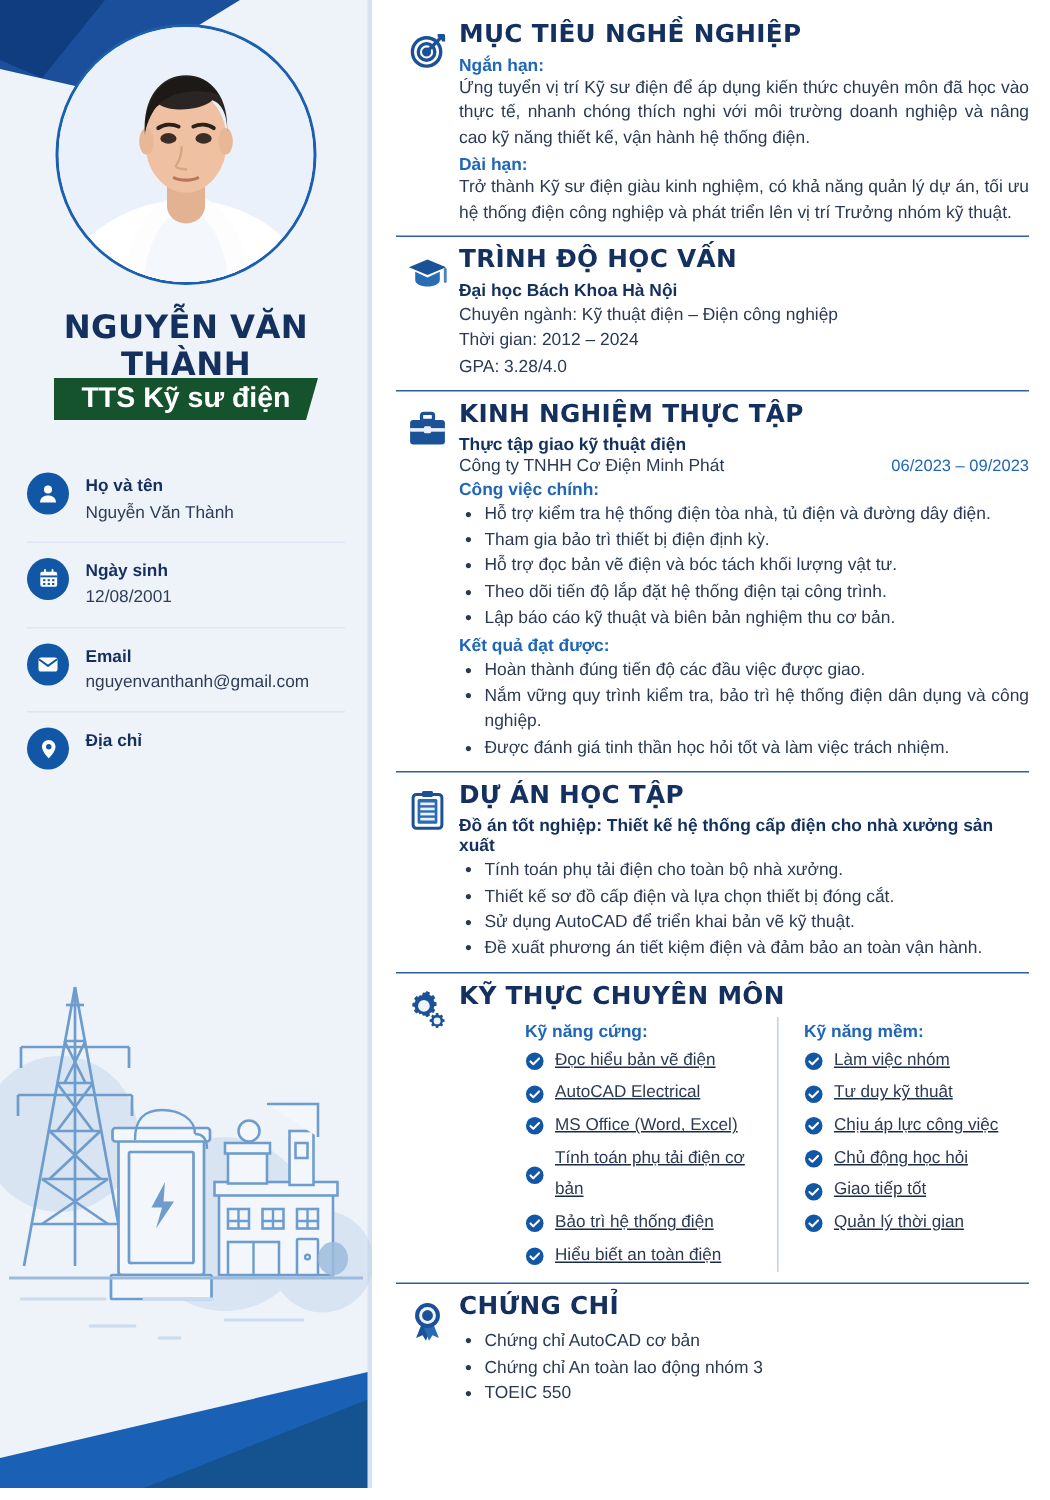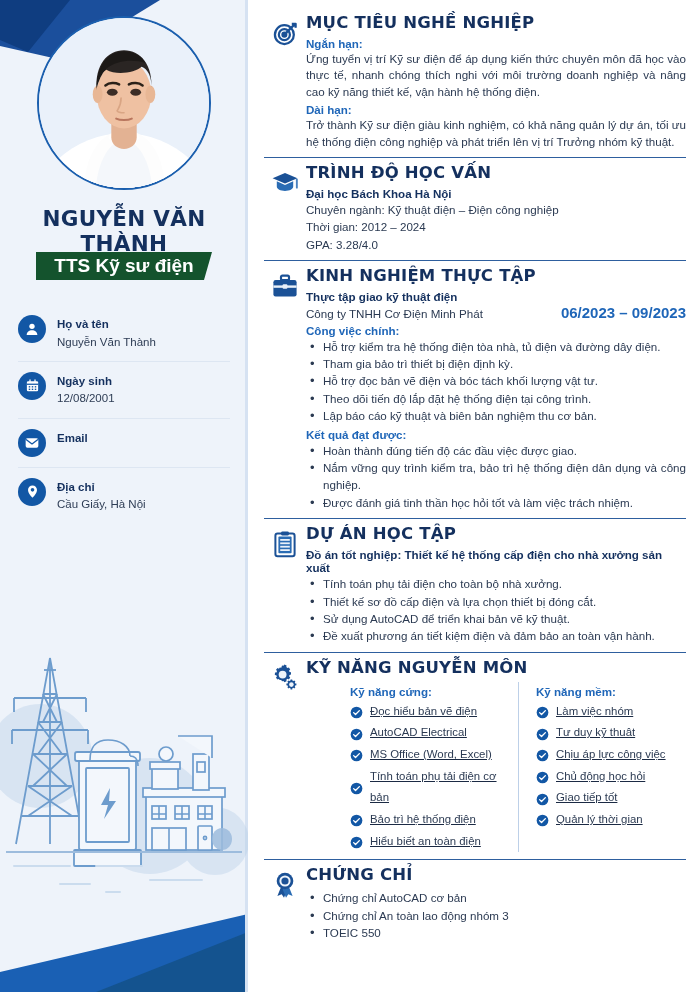--- a/index.html
+++ b/index.html
@@ -85,21 +85,21 @@
   .lbl-dark { font-size:11.6px; font-weight:bold; color:#14305e; margin:1px 0 1px 0; }
   .para { font-size:11.6px; line-height:1.42; color:#2b3a52; text-align:justify; }
   .line { font-size:11.6px; line-height:1.48; color:#2b3a52; }
   ul.bul { list-style:none; margin:1px 0 0 0; padding:0; }
   ul.bul li { position:relative; font-size:11.6px; line-height:1.5; color:#2b3a52;
               padding-left:17px; text-align:justify; }
   ul.bul li::before { content:"•"; position:absolute; left:4px; top:-1px; color:#2b3a52; font-size:13px; }
 
   .exp-row { display:flex; align-items:baseline; justify-content:space-between; }
   .exp-company { font-size:11.6px; color:#2b3a52; }
-  .exp-date { font-size:15px; color:#1f66b8; font-weight:bold; white-space:nowrap; padding-left:10px; }
+  .exp-date { font-size:11px; color:#1f66b8; font-weight:normal; white-space:nowrap; padding-left:10px; }
 
   .skills-cols { display:flex; margin-top:2px;margin-left:44px; }
   .skills-col { flex:1 1 50%; min-width:0; }
   .skills-col.right { padding-left:17px; border-left:1.2px solid #bdd0e8; }
   ul.chk { list-style:none; margin:3px 0 0 0; padding:0;text-decoration:underline; }
   ul.chk li { display:flex; align-items:center; font-size:11.4px; line-height:1.9; color:#2b3a52; }
   .chk-ic { flex:0 0 13px; width:13px; height:13px; margin-right:7px; }
 </style>
 </head>
 <body>
@@ -174,32 +174,32 @@
       </div>
       <div class="contact-row">
         <span class="c-icon">
           <svg width="16" height="16" viewBox="0 0 24 24" fill="#fff">
               <rect x="2.5" y="5" width="19" height="14" rx="2.6"></rect>
               <path d="M3.6 7.2 12 13.4l8.4-6.2" stroke="#1257a5" stroke-width="2" fill="none" stroke-linecap="round" stroke-linejoin="round"></path>
             </svg>
         </span>
         <span class="c-text">
           <span class="c-label">Email</span>
+          <span class="c-value" style="display:block">nguyenvanthanh@gmail.com</span>
         </span>
       </div>
       <div class="contact-row">
         <span class="c-icon">
           <svg width="15" height="15" viewBox="0 0 24 24" fill="#fff">
               <path d="M12 2.2c-4 0-7.2 3.2-7.2 7.2 0 5.4 7.2 12.4 7.2 12.4s7.2-7 7.2-12.4c0-4-3.2-7.2-7.2-7.2z"></path>
               <circle cx="12" cy="9.3" r="2.9" fill="#1257a5"></circle>
             </svg>
         </span>
         <span class="c-text">
           <span class="c-label">Địa chỉ</span>
-          <span class="c-value" style="display:block">Cầu Giấy, Hà Nội</span>
         </span>
       </div>
     </div>
 
     <svg class="sb-illustration" viewBox="0 0 248 300">
       <g opacity=".40" fill="#b8cfe8">
         <circle cx="40" cy="120" r="52"></circle>
           <circle cx="150" cy="180" r="58"></circle>
           <circle cx="215" cy="205" r="34"></circle>
       </g>
@@ -367,21 +367,21 @@
       <div class="sec-head">
         <span class="sec-icon">
           <svg width="29" height="28" viewBox="0 0 29 28">
             <path d="M11 1.6l1.5.2.9-1.2 2.2 1-.3 1.5 1.2.9 1.4-.6 1.3 2-1.1 1.1.4 1.4 1.5.3v2.4l-1.5.3-.4 1.4 1.1 1.1-1.3 2-1.4-.6-1.2.9.3 1.5-2.2 1-.9-1.2-1.5.2-.8-1.3-1.5.2-.9-1.2-1.3.7-1.6-1.8 1-1.2-.6-1.4-1.5-.2.2-2.4 1.5-.2.5-1.4-1-1.2L6.6 4l1.3.7.9-1.2 1.5.2z" fill="#1b5196"></path>
             <circle cx="11.6" cy="10.6" r="3.9" fill="#eef4fb"></circle>
             <path d="M21.4 16.6l1 .4.9-.6 1.1 1.1-.6.9.4 1 1.2.2v1.6l-1.2.2-.4 1 .6.9-1.1 1.1-.9-.6-1 .4-.2 1.2h-1.6l-.2-1.2-1-.4-.9.6-1.1-1.1.6-.9-.4-1-1.2-.2v-1.6l1.2-.2.4-1-.6-.9 1.1-1.1.9.6 1-.4.2-1.2h1.6z" fill="#1b5196"></path>
             <circle cx="20.4" cy="20.6" r="2.3" fill="#eef4fb"></circle>
           </svg>
         </span>
         <div class="sec-body">
-          <div class="sec-title">KỸ NĂNG NGUYỄN MÔN</div>
+          <div class="sec-title">KỸ THỰC CHUYÊN MÔN</div>
           <div class="skills-cols">
             <div class="skills-col left">
               <div class="lbl">Kỹ năng cứng:</div>
               <ul class="chk">
                 <li>
                     <span class="chk-ic"><svg width="13" height="13" viewBox="0 0 20 20">
                         <circle cx="10" cy="10" r="9" fill="#1257a5"></circle>
                         <path d="M5.6 10.2l2.9 2.9 5.9-6" stroke="#fff" stroke-width="2.1" fill="none" stroke-linecap="round" stroke-linejoin="round"></path>
                       </svg></span>
                     <span>Đọc hiểu bản vẽ điện</span>

